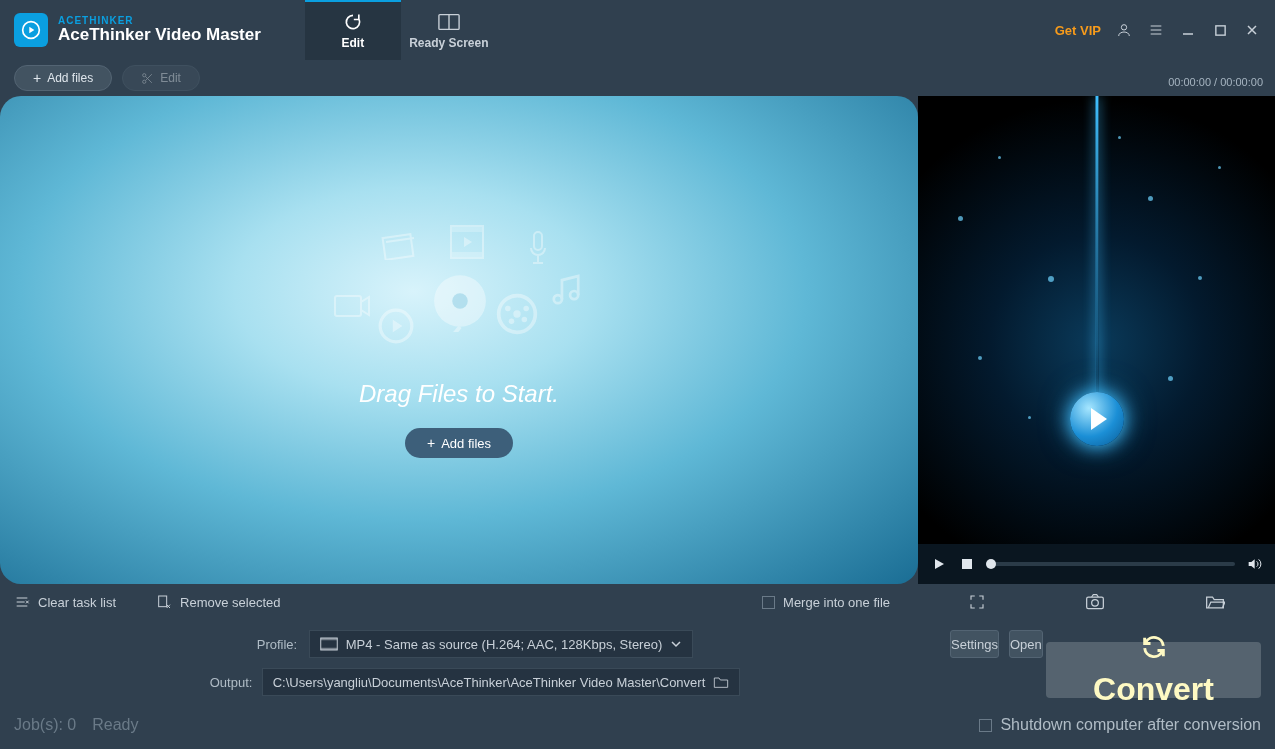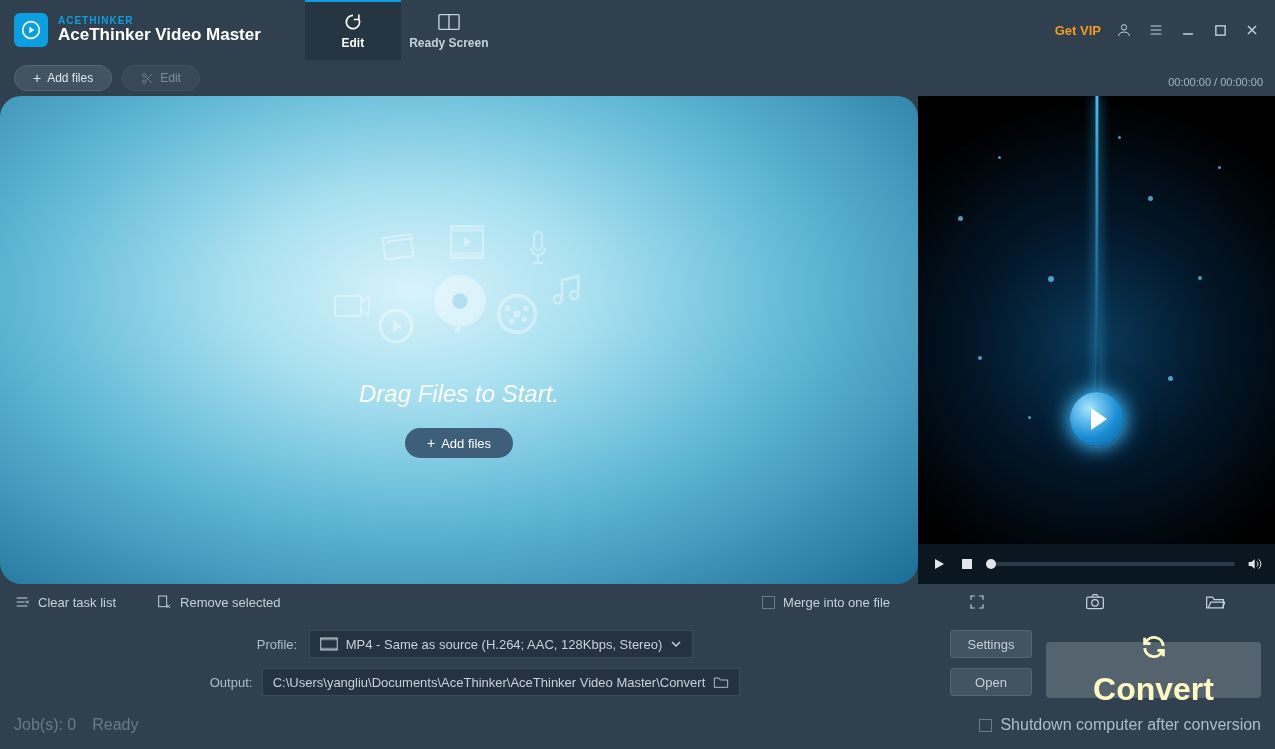--- a/index.html
+++ b/index.html
@@ -56,21 +56,21 @@
 .checkbox { width: 13px; height: 13px; border: 1px solid #6a7a88; cursor: pointer; }
 .actions-right { width: 357px; display: flex; align-items: center; justify-content: space-around; }
 .ricon { color: #c8d0d8; cursor: pointer; }
 
 .settings-area { height: 90px; background: #30404f; display: flex; padding: 10px 14px 0 14px; gap: 14px; }
 .fields { flex: 1; display: flex; flex-direction: column; gap: 10px; align-items: center; }
 .field-row { display: flex; align-items: center; gap: 8px; }
 .field-label { width: 44px; font-size: 13px; color: #b0bcc6; }
 .field-input { flex: 1; height: 28px; background: #253341; border: 1px solid #3a4a58; display: flex; align-items: center; padding: 0 10px; font-size: 13px; color: #c8d0d8; gap: 8px; cursor: pointer; }
 .field-input .end-icon { margin-left: auto; }
-.side-btns { width: 82px; display: flex; flex-direction: column; gap: 10px; }
+.side-btns { width: 82px; display: flex; flex-direction: row; gap: 10px; }
 .side-btn { height: 28px; background: #425361; border: 1px solid #536473; border-radius: 3px; display: flex; align-items: center; justify-content: center; font-size: 13px; cursor: pointer; }
 .convert-btn { width: 215px; height: 56px; background: #55636f; border-radius: 4px; display: flex; align-items: center; justify-content: center; gap: 10px; font-size: 32px; font-weight: 700; color: #fef9c3; cursor: pointer; align-self: center; flex-direction: column; }
 
 .statusbar { height: 30px; background: #30404f; display: flex; align-items: center; padding: 0 14px; font-size: 16px; color: #6a7a88; }
 .statusbar .jobs { margin-right: 16px; }
 .statusbar .spacer { flex: 1; }
 .shutdown { display: flex; align-items: center; gap: 8px; color: #b0bcc6; }
 
 svg { display: block; }
 </style>

